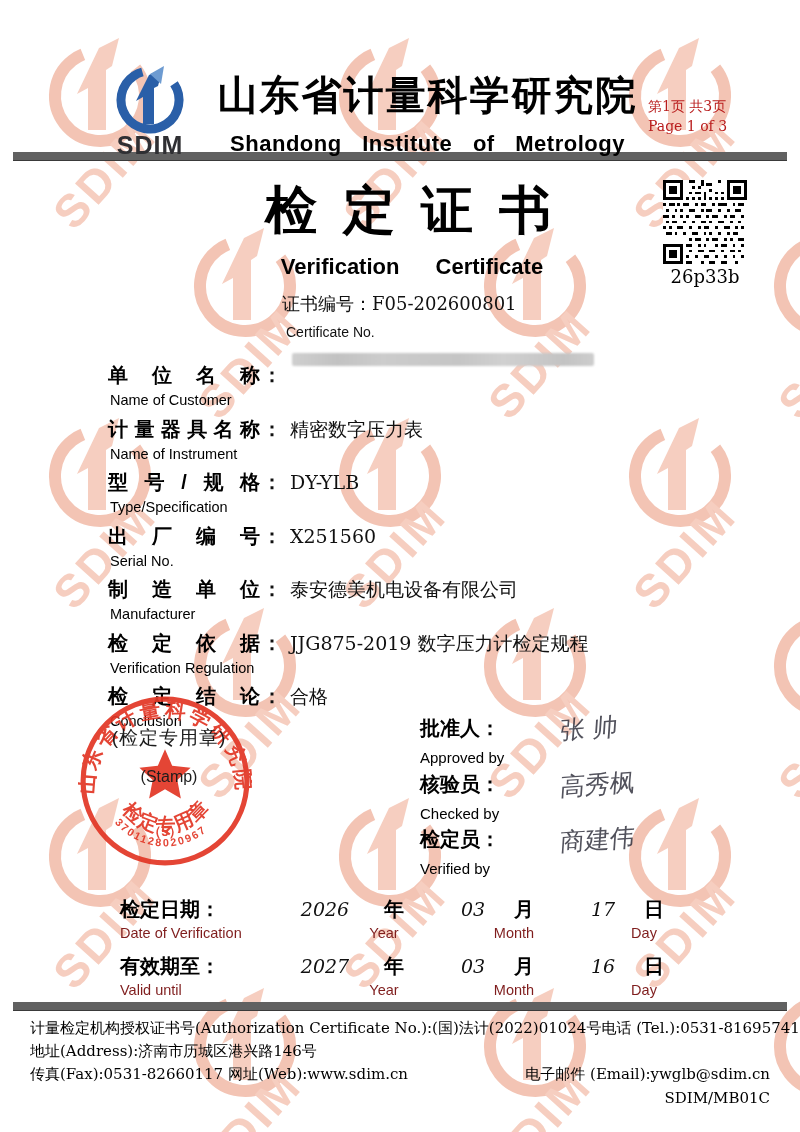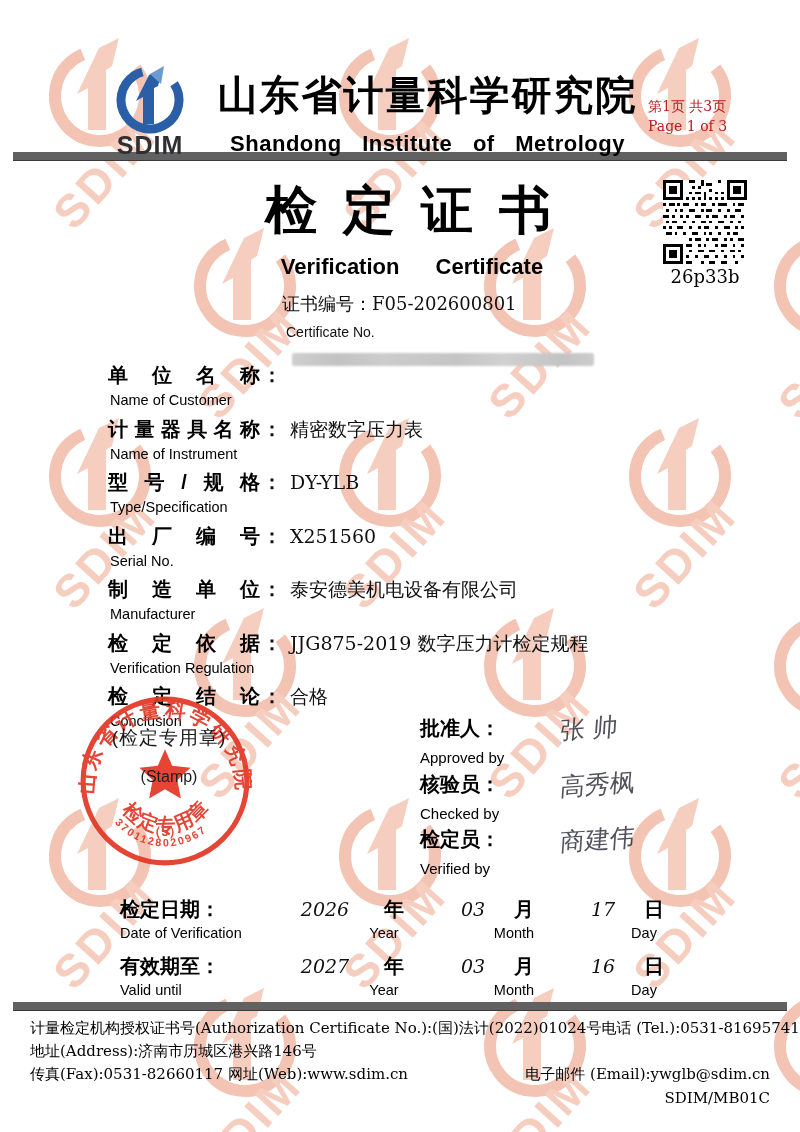--- a/index.html
+++ b/index.html
@@ -59,21 +59,21 @@
   .sig-label { font-size:20px; font-weight:600; color:#000; }
   .sig-name { font-family:"DejaVu Serif","Liberation Serif",serif; font-size:25px; color:#343440;
               display:inline-block; margin-left:16px; transform:rotate(-4deg) skewX(-8deg); opacity:.85; }
   .sig-en { font-size:15px; margin-top:4px; color:#000; }
 
   
   .dates { position:absolute; left:120px; top:897px; right:120px; z-index:2; }
   .date-row { display:flex; margin-bottom:13px; }
   .d-col { display:flex; flex-direction:column; }
   .d-zh { font-size:20px; font-weight:600; color:#000; line-height:24px; }
-  .d-en { font-size:14.5px; margin-top:4px; color:#000000; }
+  .d-en { font-size:14.5px; margin-top:4px; color:#7f1d1d; }
   .d-label { width:176px; }
   .d-val { width:58px; text-align:center; font-family:"DejaVu Serif","Liberation Serif",serif; font-size:19px; line-height:24px;font-style:italic; }
   .d-val-month, .d-val-day { width:46px; }
   .d-unit { width:26px; }
   .d-unit .d-en { margin-left:-26px;text-align:center; }
   .gap-a { width:30px; } .gap-b { width:40px; } .gap-c { width:18px; } .gap-d { width:40px; } .gap-e { width:18px; }
 
   
   .footer { position:absolute; left:30px; top:1017px; width:740px; z-index:2;
             font-family:"DejaVu Serif","Liberation Serif",serif; font-size:15px; line-height:23px; color:#000; }

